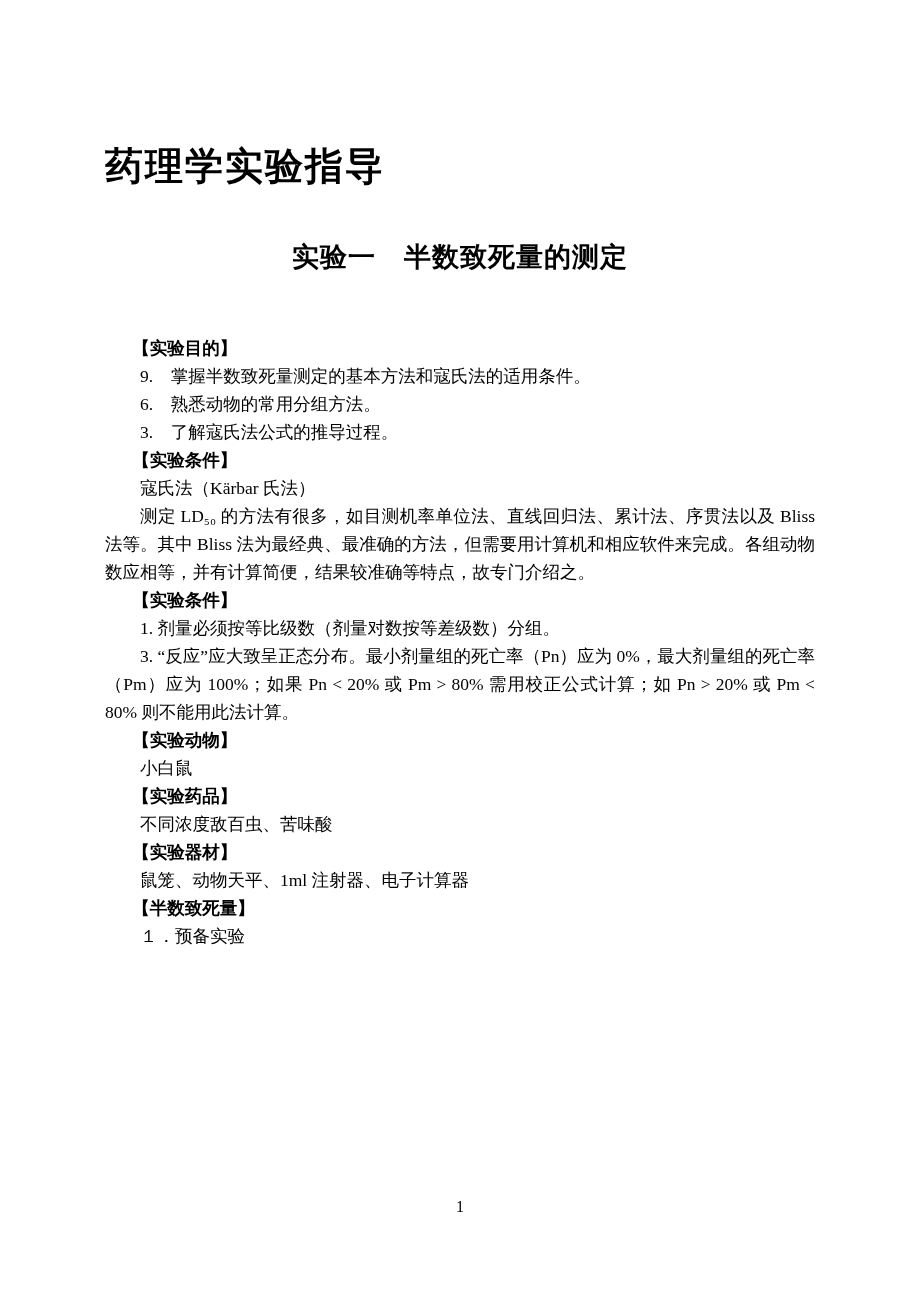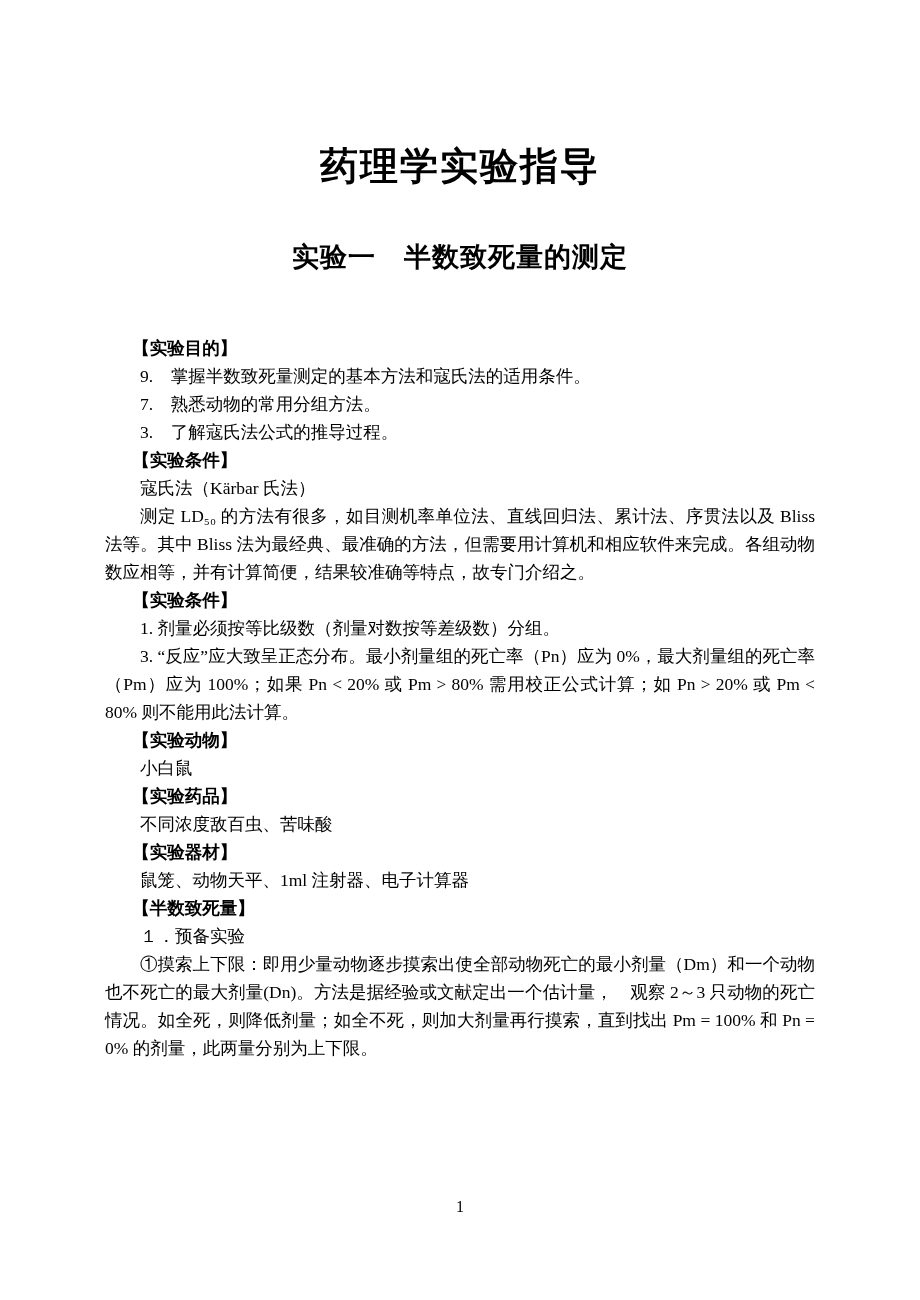--- a/index.html
+++ b/index.html
@@ -13,21 +13,20 @@
     height: 1300px;
     background: #ffffff;
     box-sizing: border-box;
     padding: 146px 105px 0 105px;
     font-family: "Liberation Serif", "DejaVu Serif", serif;
     color: #000000;
     overflow: hidden;
   }
   .title {
     margin: 0 0 56px 0;
-    text-align: center;
     font-size: 38px;
     line-height: 40px;
     font-weight: bold;
     letter-spacing: 2px;
   }
   .subtitle {
     margin: 12px 0 62px 0;
     text-align: center;
     font-size: 27px;
     line-height: 30px;
@@ -62,34 +61,33 @@
 
 <div class="page">
 
   <h1 class="title">药理学实验指导</h1>
 
   <h2 class="subtitle">实验一　半数致死量的测定</h2>
 
   <div class="body-text">
     <p class="heading">【实验目的】</p>
     <p class="para">9.　掌握半数致死量测定的基本方法和寇氏法的适用条件。</p>
-    <p class="para">7.　熟悉动物的常用分组方法。</p>
+    <p class="para">6.　熟悉动物的常用分组方法。</p>
     <p class="para">3.　了解寇氏法公式的推导过程。</p>
     <p class="heading">【实验条件】</p>
     <p class="para">寇氏法（Kärbar 氏法）</p>
     <p class="para">测定 LD₅₀ 的方法有很多，如目测机率单位法、直线回归法、累计法、序贯法以及 Bliss 法等。其中 Bliss 法为最经典、最准确的方法，但需要用计算机和相应软件来完成。各组动物数应相等，并有计算简便，结果较准确等特点，故专门介绍之。</p>
     <p class="heading">【实验条件】</p>
     <p class="para">1. 剂量必须按等比级数（剂量对数按等差级数）分组。</p>
     <p class="para">3. “反应”应大致呈正态分布。最小剂量组的死亡率（Pn）应为 0%，最大剂量组的死亡率（Pm）应为 100%；如果 Pn &lt; 20% 或 Pm &gt; 80% 需用校正公式计算；如 Pn &gt; 20% 或 Pm &lt; 80% 则不能用此法计算。</p>
     <p class="heading">【实验动物】</p>
     <p class="para">小白鼠</p>
     <p class="heading">【实验药品】</p>
     <p class="para">不同浓度敌百虫、苦味酸</p>
     <p class="heading">【实验器材】</p>
     <p class="para">鼠笼、动物天平、1ml 注射器、电子计算器</p>
     <p class="heading">【半数致死量】</p>
     <p class="para">１．预备实验</p>
-    <p class="para">①摸索上下限：即用少量动物逐步摸索出使全部动物死亡的最小剂量（Dm）和一个动物也不死亡的最大剂量(Dn)。方法是据经验或文献定出一个估计量，　观察 2～3 只动物的死亡情况。如全死，则降低剂量；如全不死，则加大剂量再行摸索，直到找出 Pm = 100% 和 Pn = 0% 的剂量，此两量分别为上下限。</p>
   </div>
 
   <div class="page-number">1</div>
 
 </div>
 
 </body></html>

